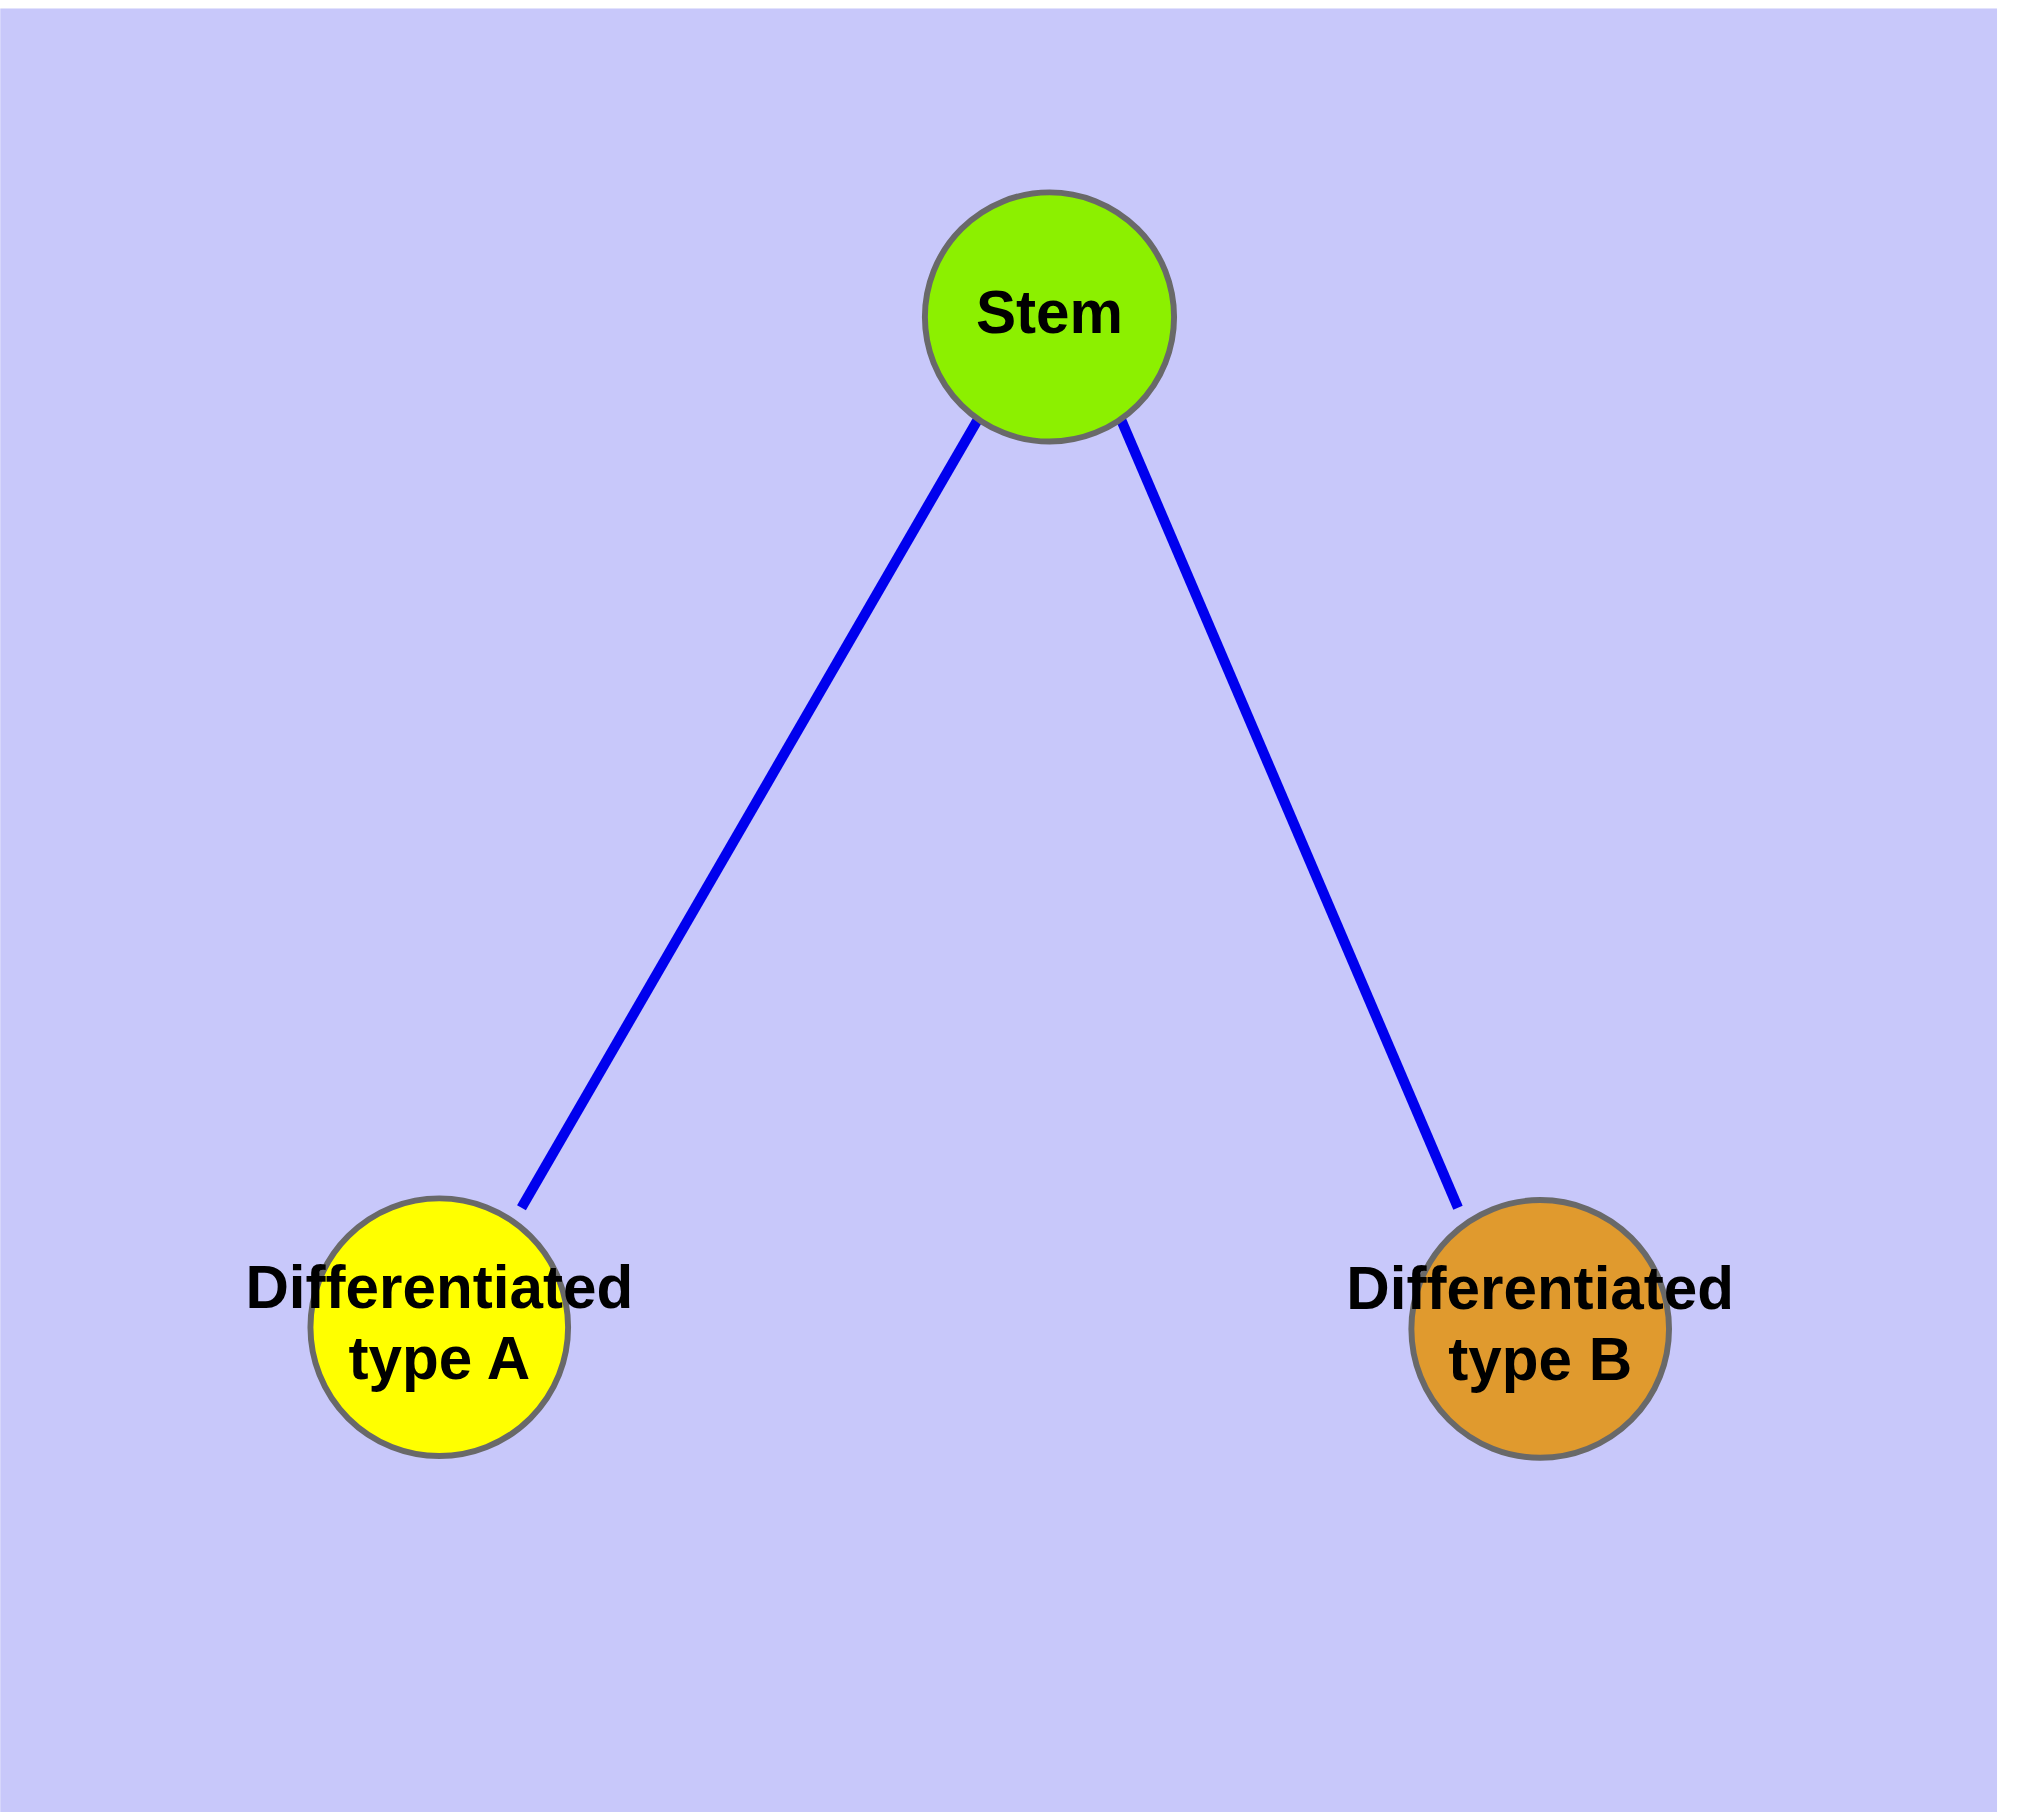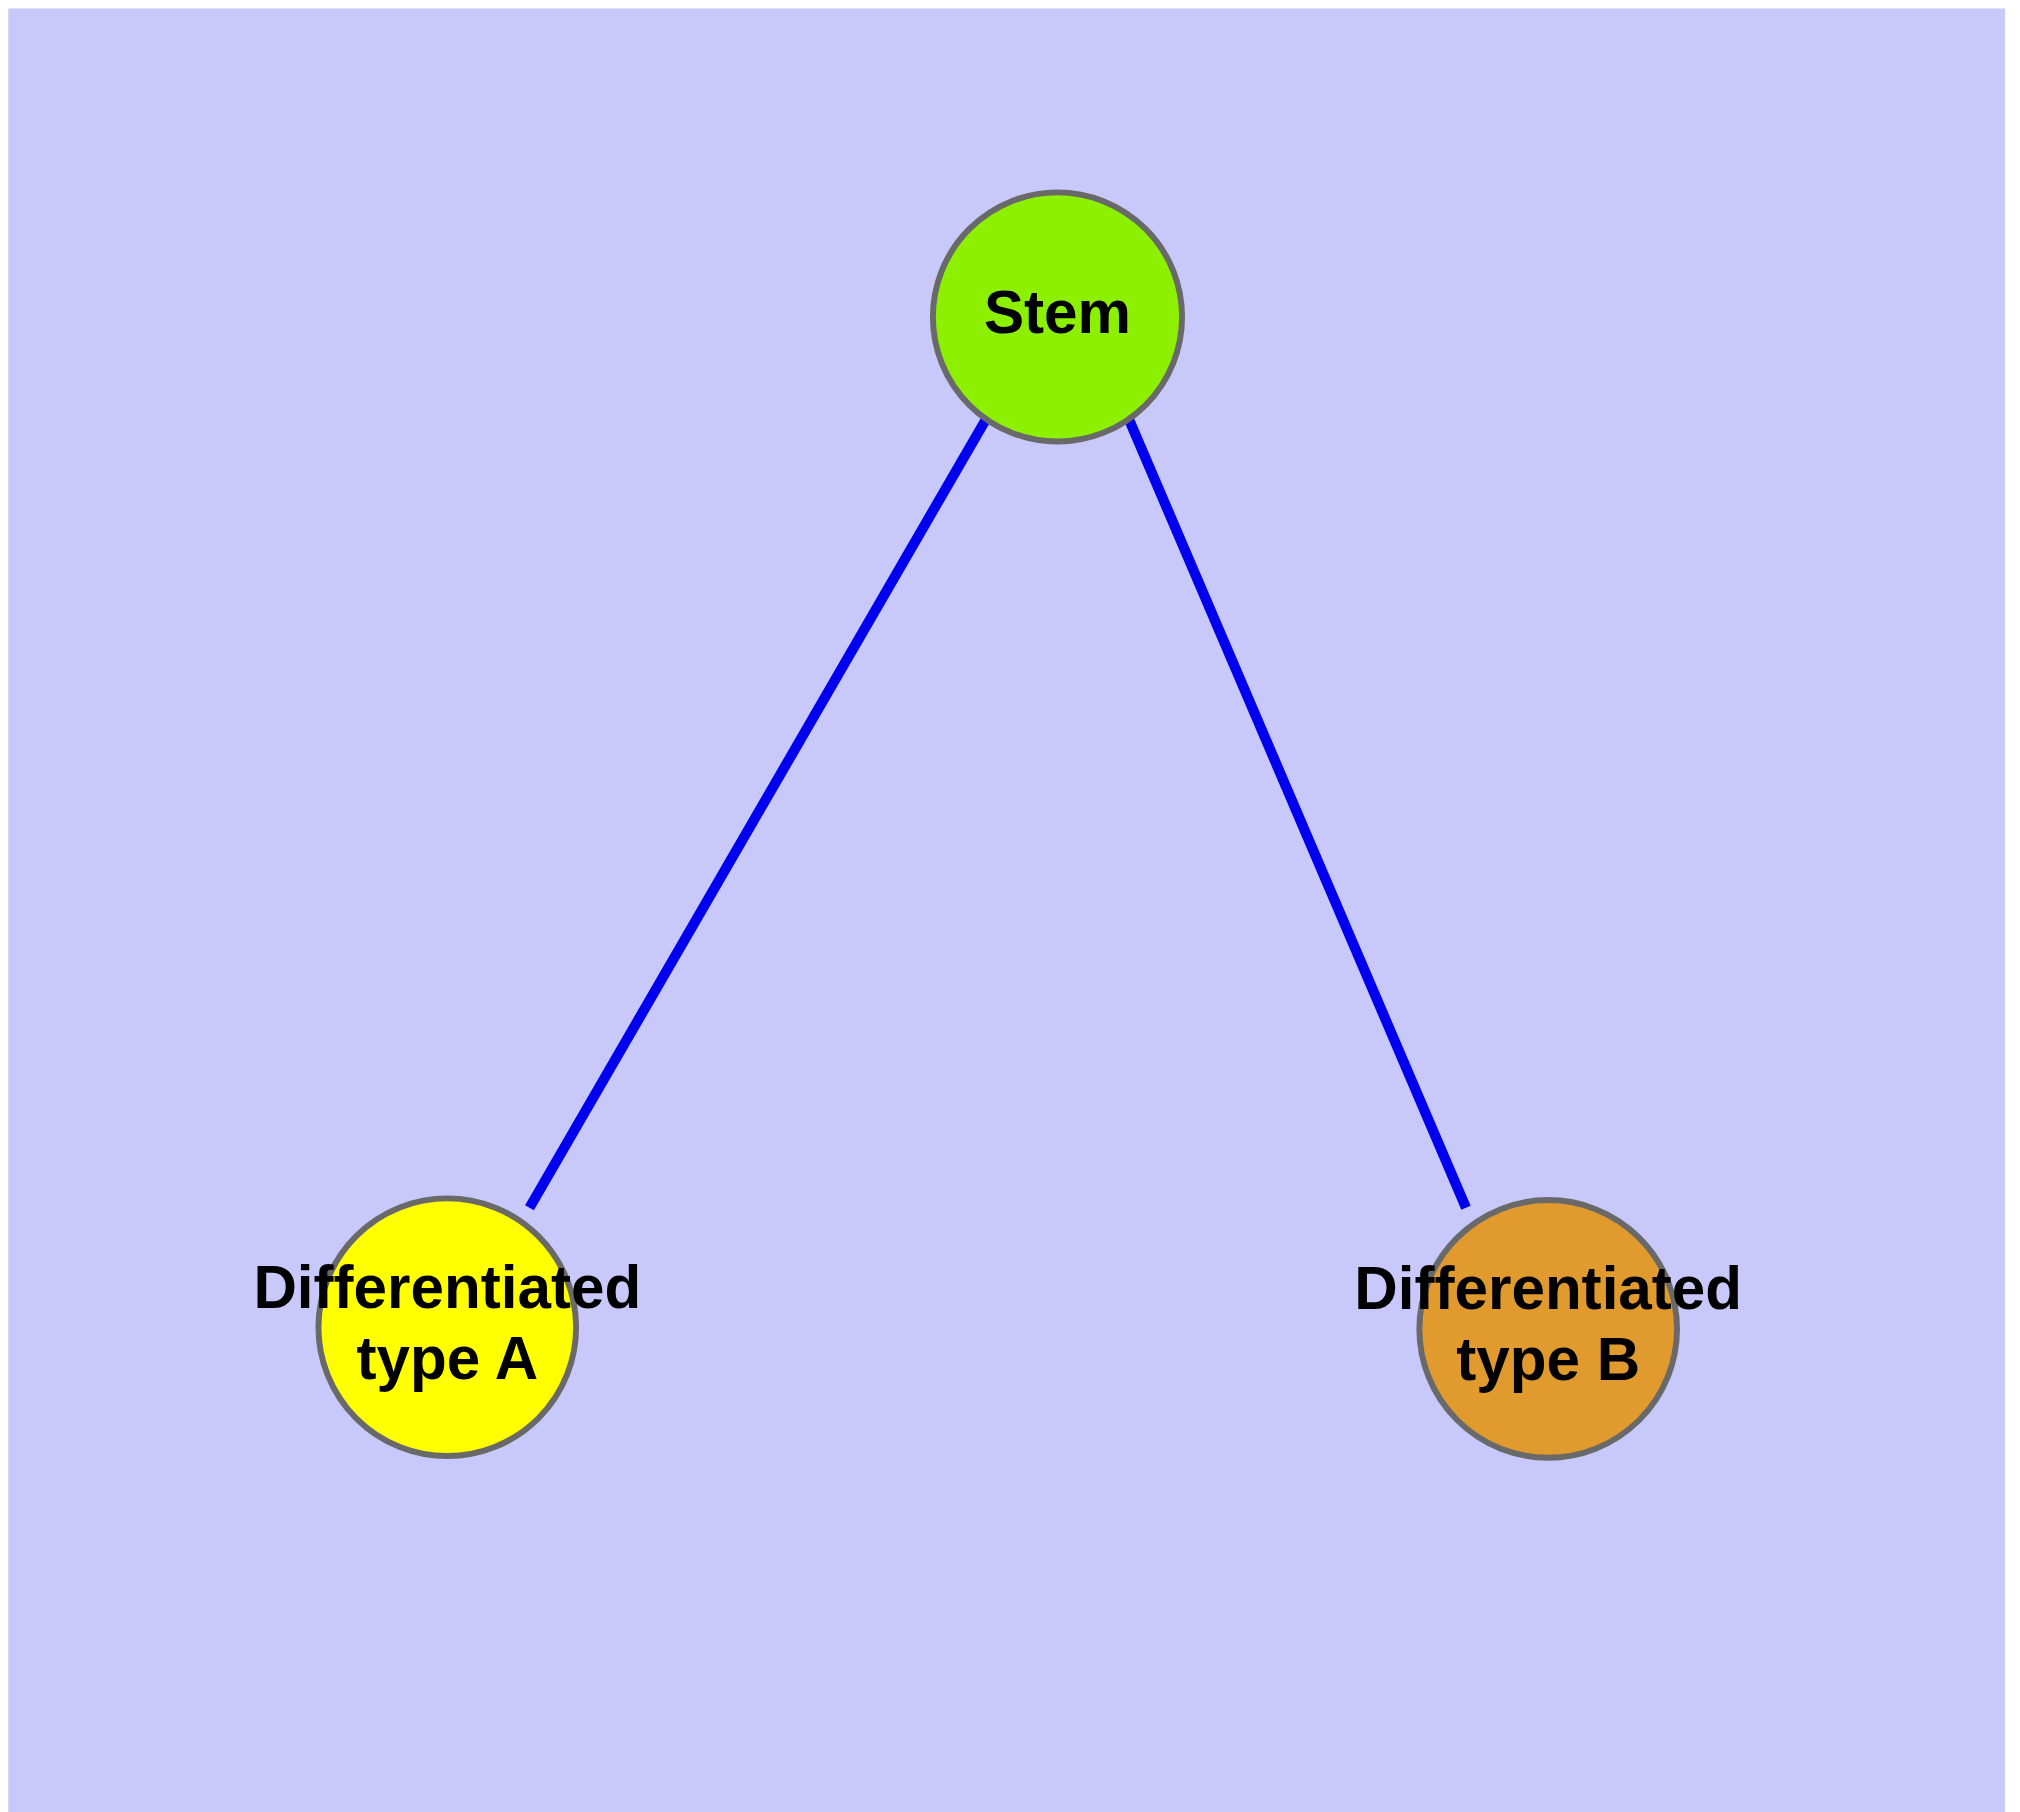--- a/index.html
+++ b/index.html
@@ -8,21 +8,21 @@
     background: #ffffff;
   }
   body {
     width: 2021px;
     height: 1812px;
     overflow: hidden;
     font-family: "Liberation Sans", sans-serif;
   }
   #graph-canvas {
     position: absolute;
-    left: 8px;
+    left: 0;
     top: 0;
     width: 1756px;
     height: 1812px;
   }
   .graph-svg {
     display: block;
     width: 2021px;
     height: 1812px;
   }
   .node-label {

